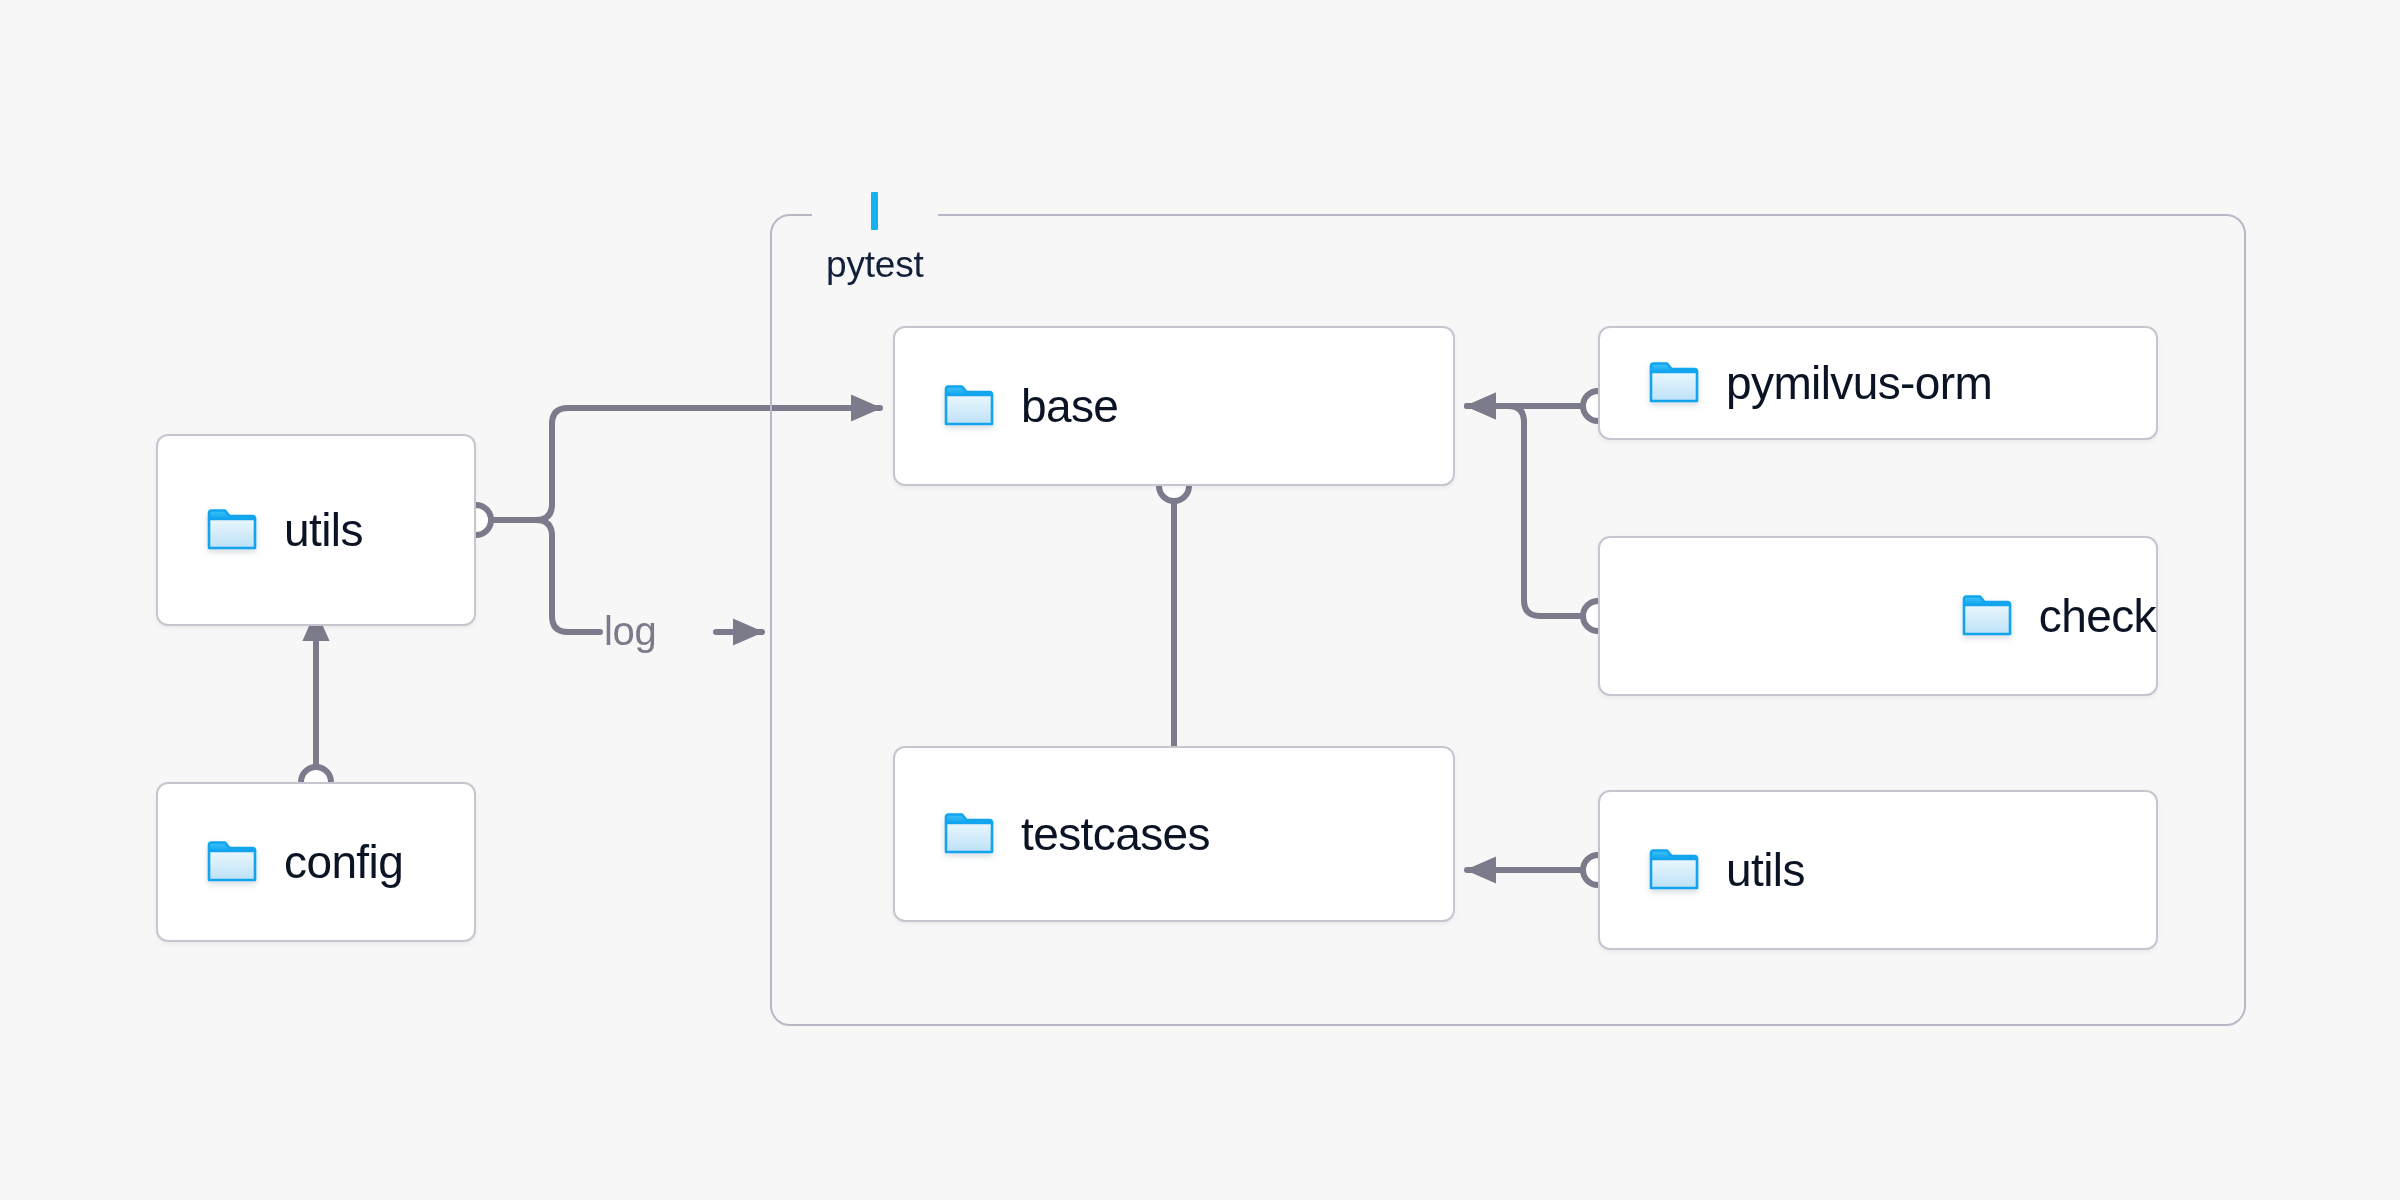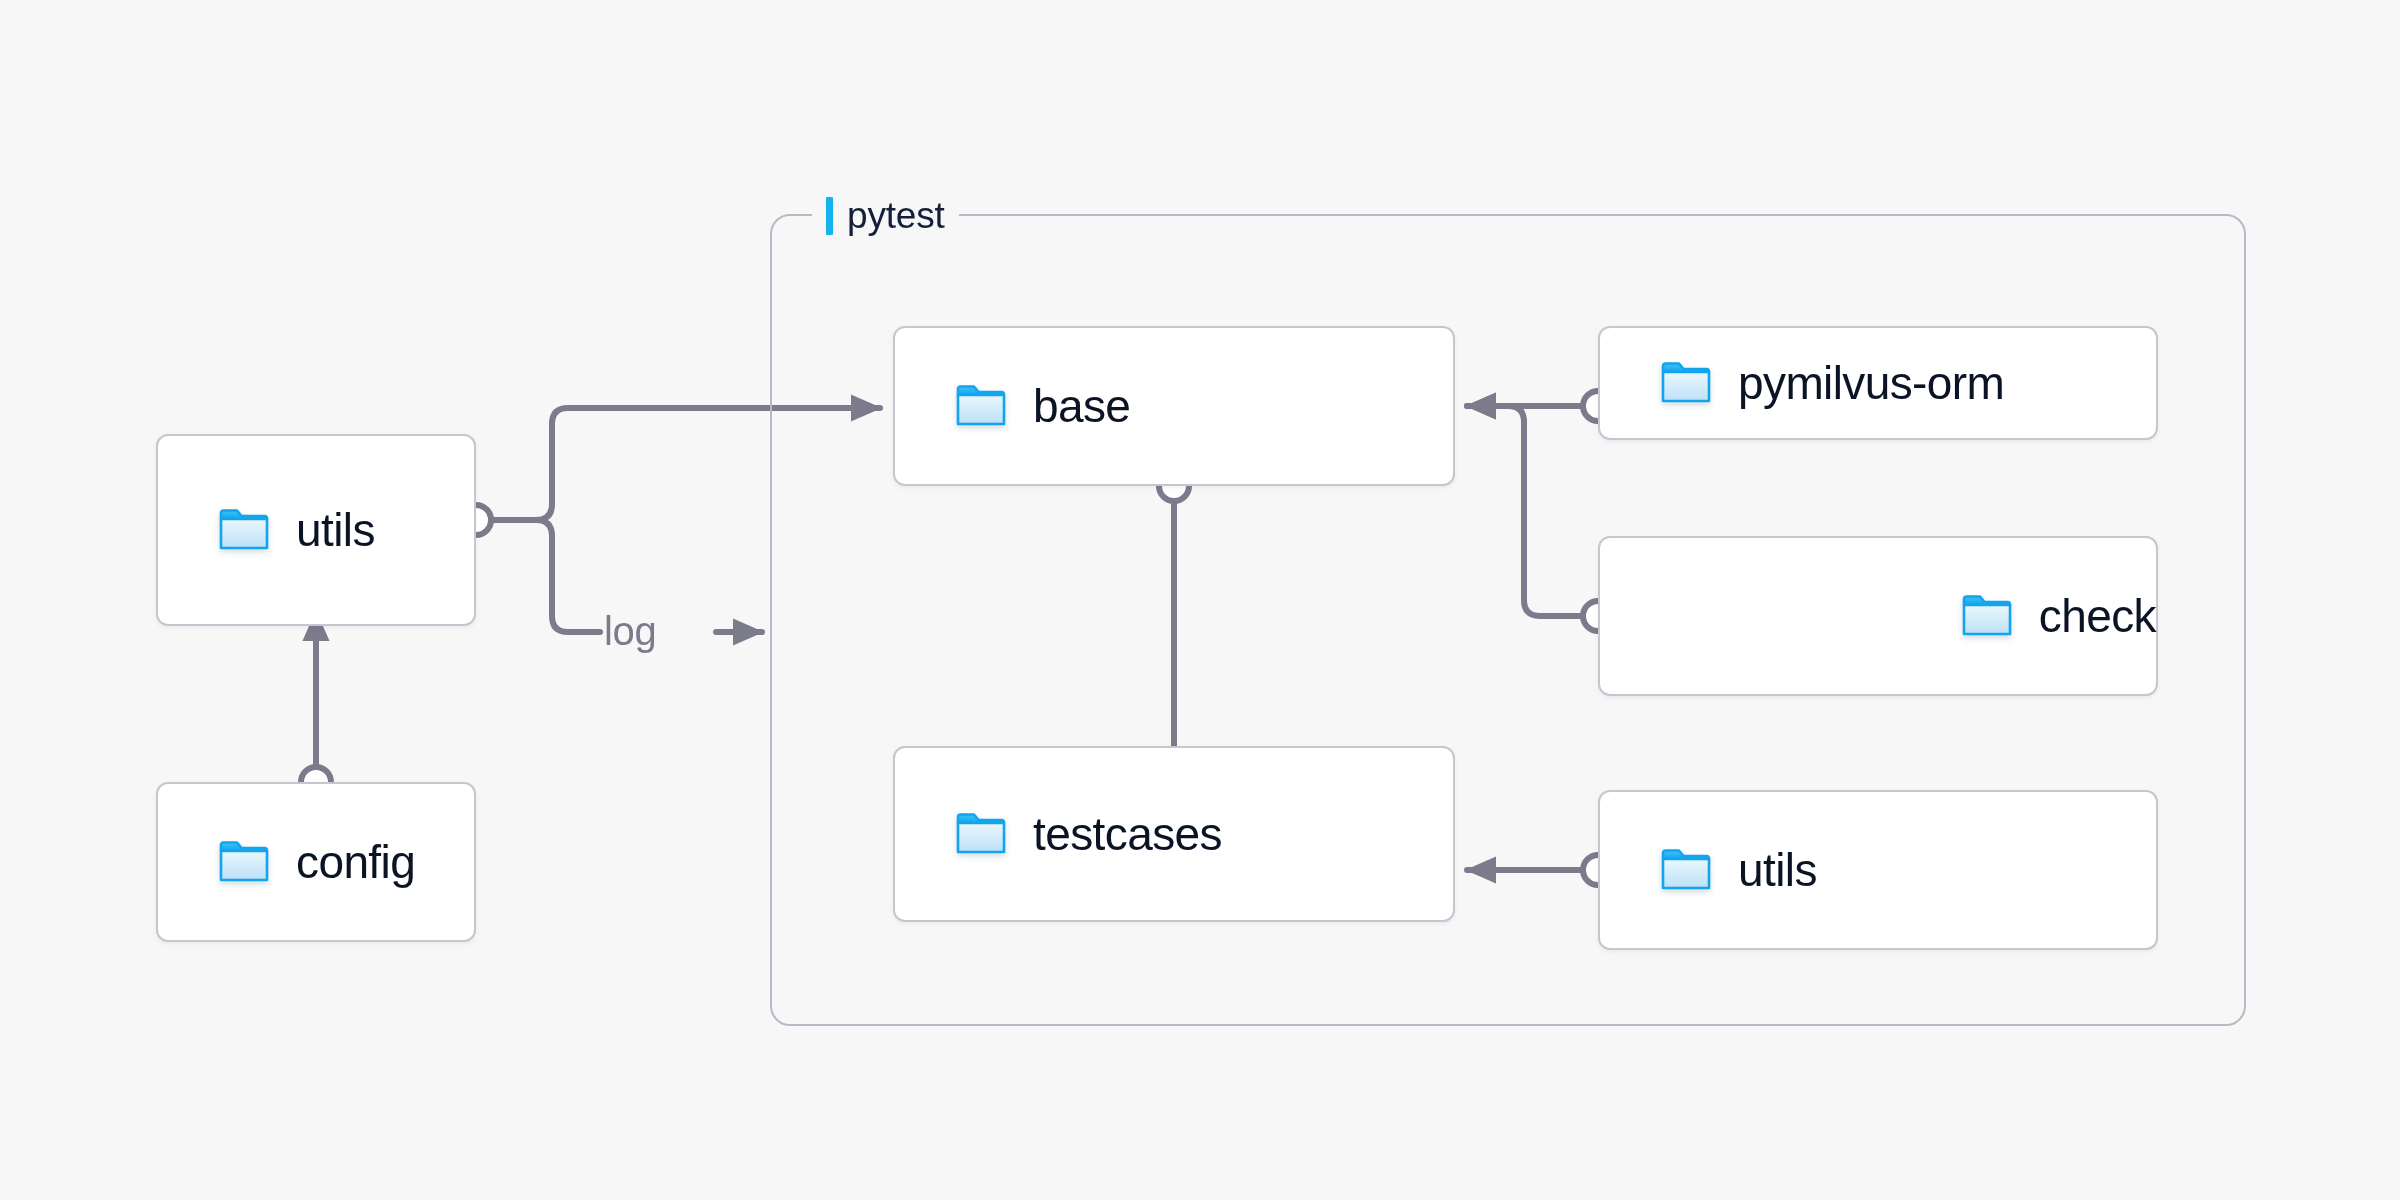--- a/index.html
+++ b/index.html
@@ -33,20 +33,21 @@
   }
   .group-label {
     position: absolute;
     display: flex;
     align-items: center;
     gap: 14px;
     background: #f7f7f7;
     padding: 0 14px;
     height: 48px;
     box-sizing: border-box;
+    flex-direction: column;
   }
   .group-label .accent-bar {
     width: 7px;
     height: 38px;
     background: #15b2f0;
     border-radius: 1px;
     flex: 0 0 auto;
   }
   .group-label .group-title {
     font-size: 37px;
@@ -63,21 +64,21 @@
     border-radius: 12px;
     box-sizing: border-box;
     display: flex;
     align-items: center;
     box-shadow: 0 2px 5px rgba(25,25,50,0.055);
   }
   .node-inner {
     display: flex;
     align-items: center;
     gap: 26px;
-    padding-left: 60px;
+    padding-left: 48px;
   }
   .node-label {
     font-size: 46px;
     color: #0b1424;
     letter-spacing: -0.6px;
     white-space: nowrap;
     line-height: 1;
   }
   .folder-icon {
     width: 52px;

